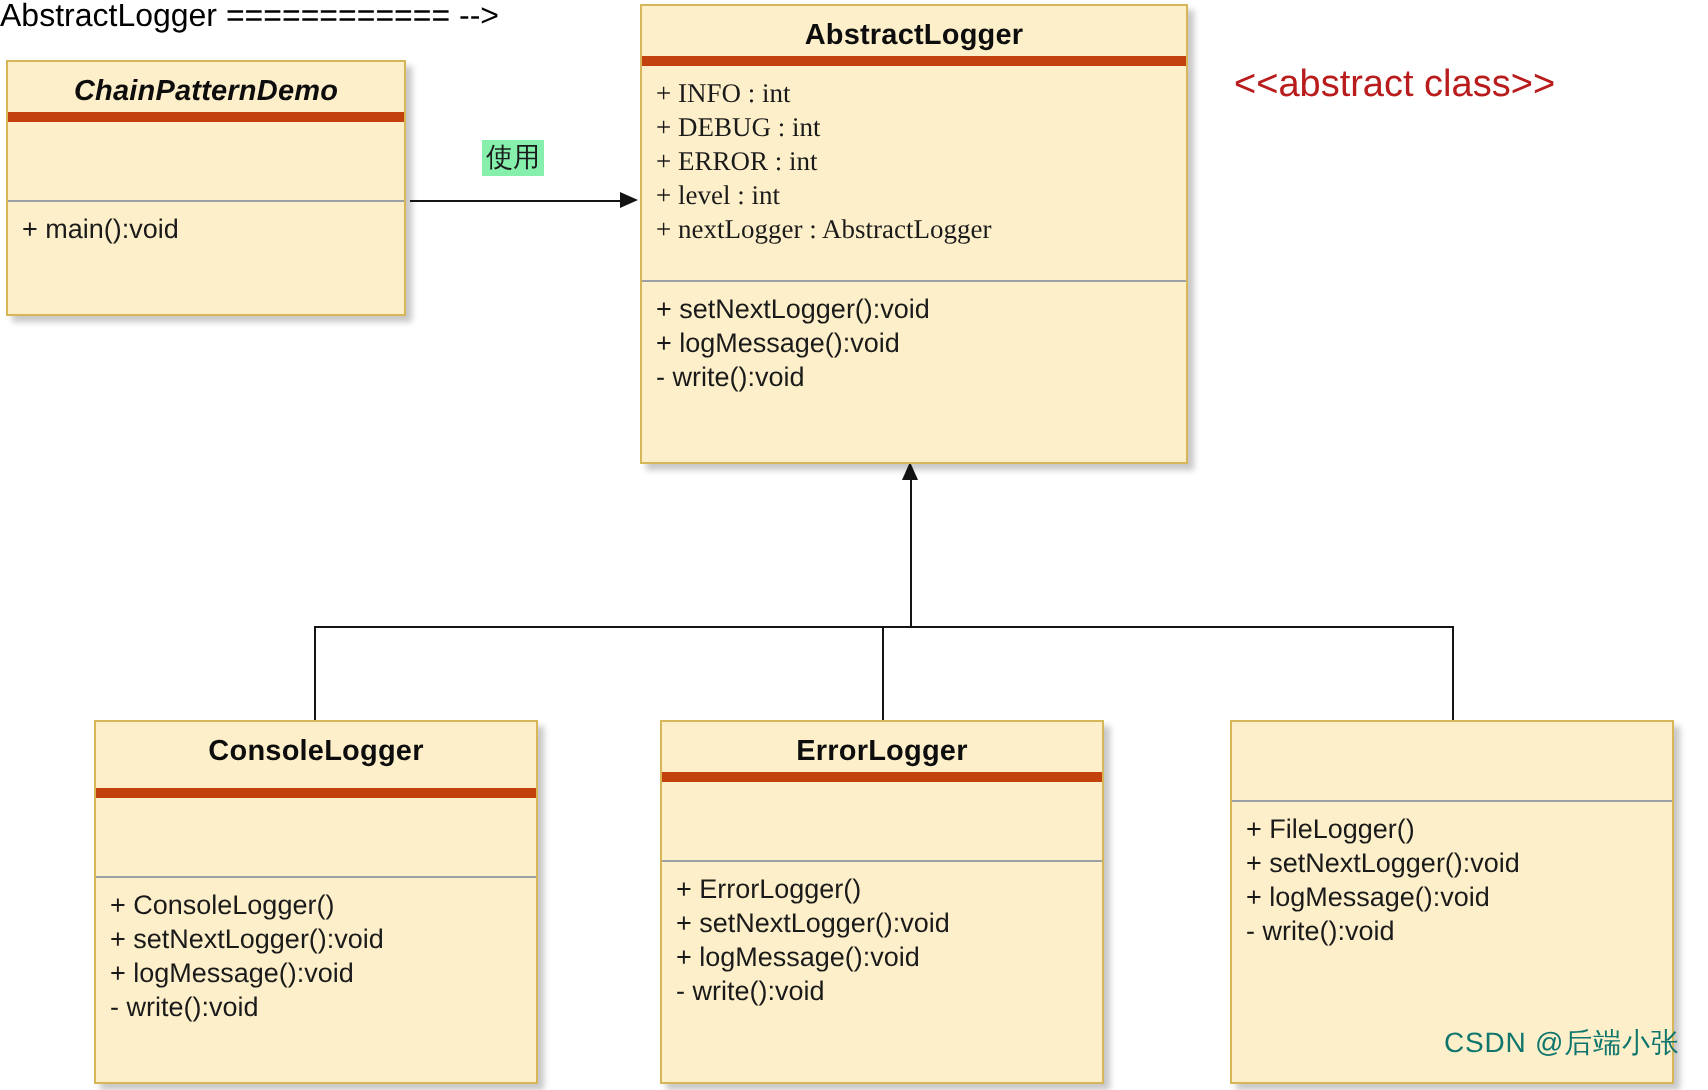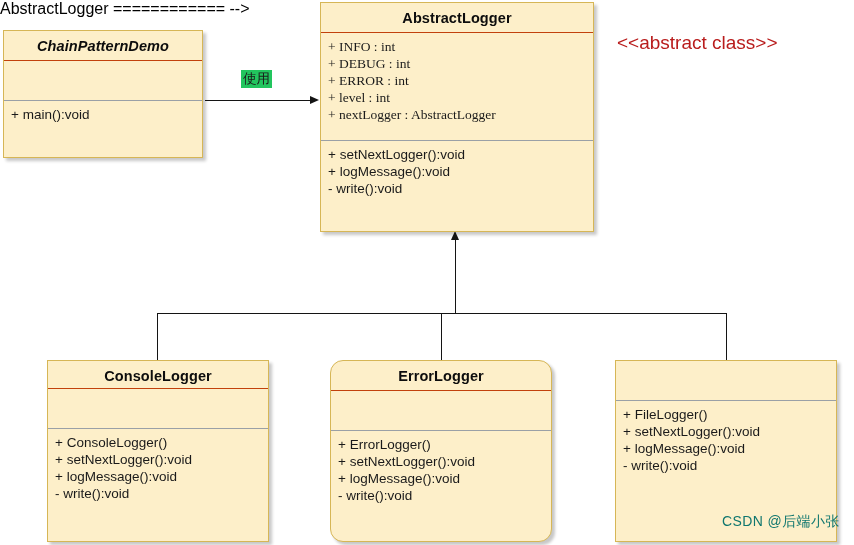--- a/index.html
+++ b/index.html
@@ -27,21 +27,21 @@
     border: 1px solid #d6b656;
     box-shadow: 3px 3px 3px rgba(0,0,0,0.22);
     z-index: 5;
   }
   .uml-title {
     box-sizing: border-box;
     text-align: center;
     font-weight: bold;
     font-size: 14.5px;
     color: #0d0d0d;
-    border-bottom: 1px solid #c2410c;
+    border-bottom: 5px solid #c2410c;
     letter-spacing: 0.1px;
     white-space: nowrap;
   }
   .uml-attrs {
     box-sizing: border-box;
     border-bottom: 1px solid #9aa0a6;
     padding: 5px 6px 5px 7px;
     font-family: Liberation Serif, serif;
   }
   .uml-ops {
@@ -93,21 +93,21 @@
     border-top: 4.5px solid transparent;
     border-bottom: 4.5px solid transparent;
     border-left: 9px solid #141414;
     z-index: 3;
   }
   .edge-label {
     position: absolute;
     font-size: 13.5px;
     color: #1a1a1a;
     white-space: nowrap;
-    background: #22c55e;
+    background: #86efac;
     padding: 0 2px;
     z-index: 4;
   }
 
   
   .watermark {
     position: absolute;
     font-size: 14px;
     color: #0f766e;
     white-space: nowrap;
@@ -144,32 +144,32 @@
       <div class="uml-line">+ logMessage():void</div>
       <div class="uml-line">- write():void</div>
     </div>
   </div>
 
   
   <div class="stereotype" style="left:617px; top:32px;">&lt;&lt;abstract class&gt;&gt;</div>
 
   
   <div class="uml-class" style="left:47px; top:360px; width:222px; height:182px;">
-    <div class="uml-title" style="height:28px; line-height:30px;">ConsoleLogger</div>
+    <div class="uml-title" style="height:38px; line-height:30px;">ConsoleLogger</div>
     <div class="uml-attrs" style="height:40px;"></div>
     <div class="uml-ops">
       <div class="uml-line">+ ConsoleLogger()</div>
       <div class="uml-line">+ setNextLogger():void</div>
       <div class="uml-line">+ logMessage():void</div>
       <div class="uml-line">- write():void</div>
     </div>
   </div>
 
   
-  <div class="uml-class" style="left:330px; top:360px; width:222px; height:182px;border-radius:13px;">
+  <div class="uml-class" style="left:330px; top:360px; width:222px; height:182px;">
     <div class="uml-title" style="height:30px; line-height:30px;">ErrorLogger</div>
     <div class="uml-attrs" style="height:40px;"></div>
     <div class="uml-ops">
       <div class="uml-line">+ ErrorLogger()</div>
       <div class="uml-line">+ setNextLogger():void</div>
       <div class="uml-line">+ logMessage():void</div>
       <div class="uml-line">- write():void</div>
     </div>
   </div>
 

